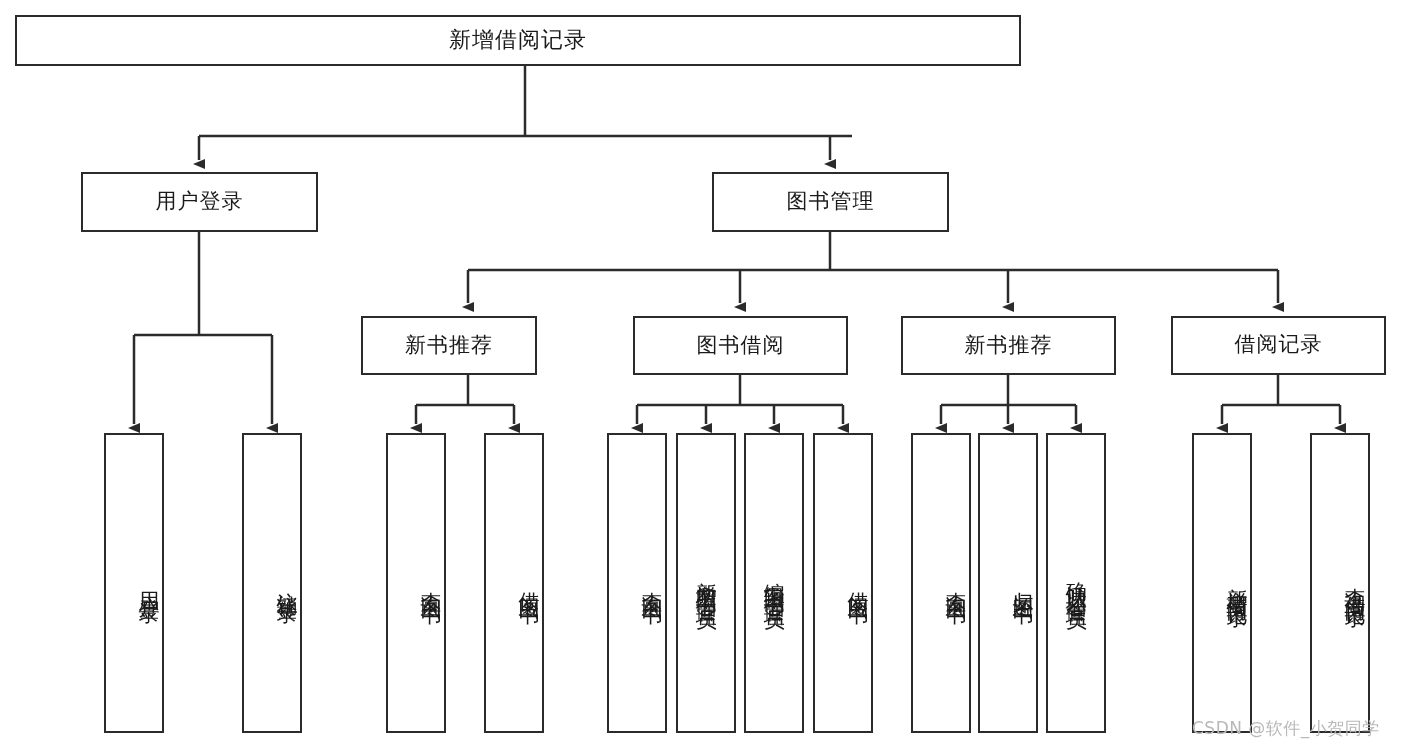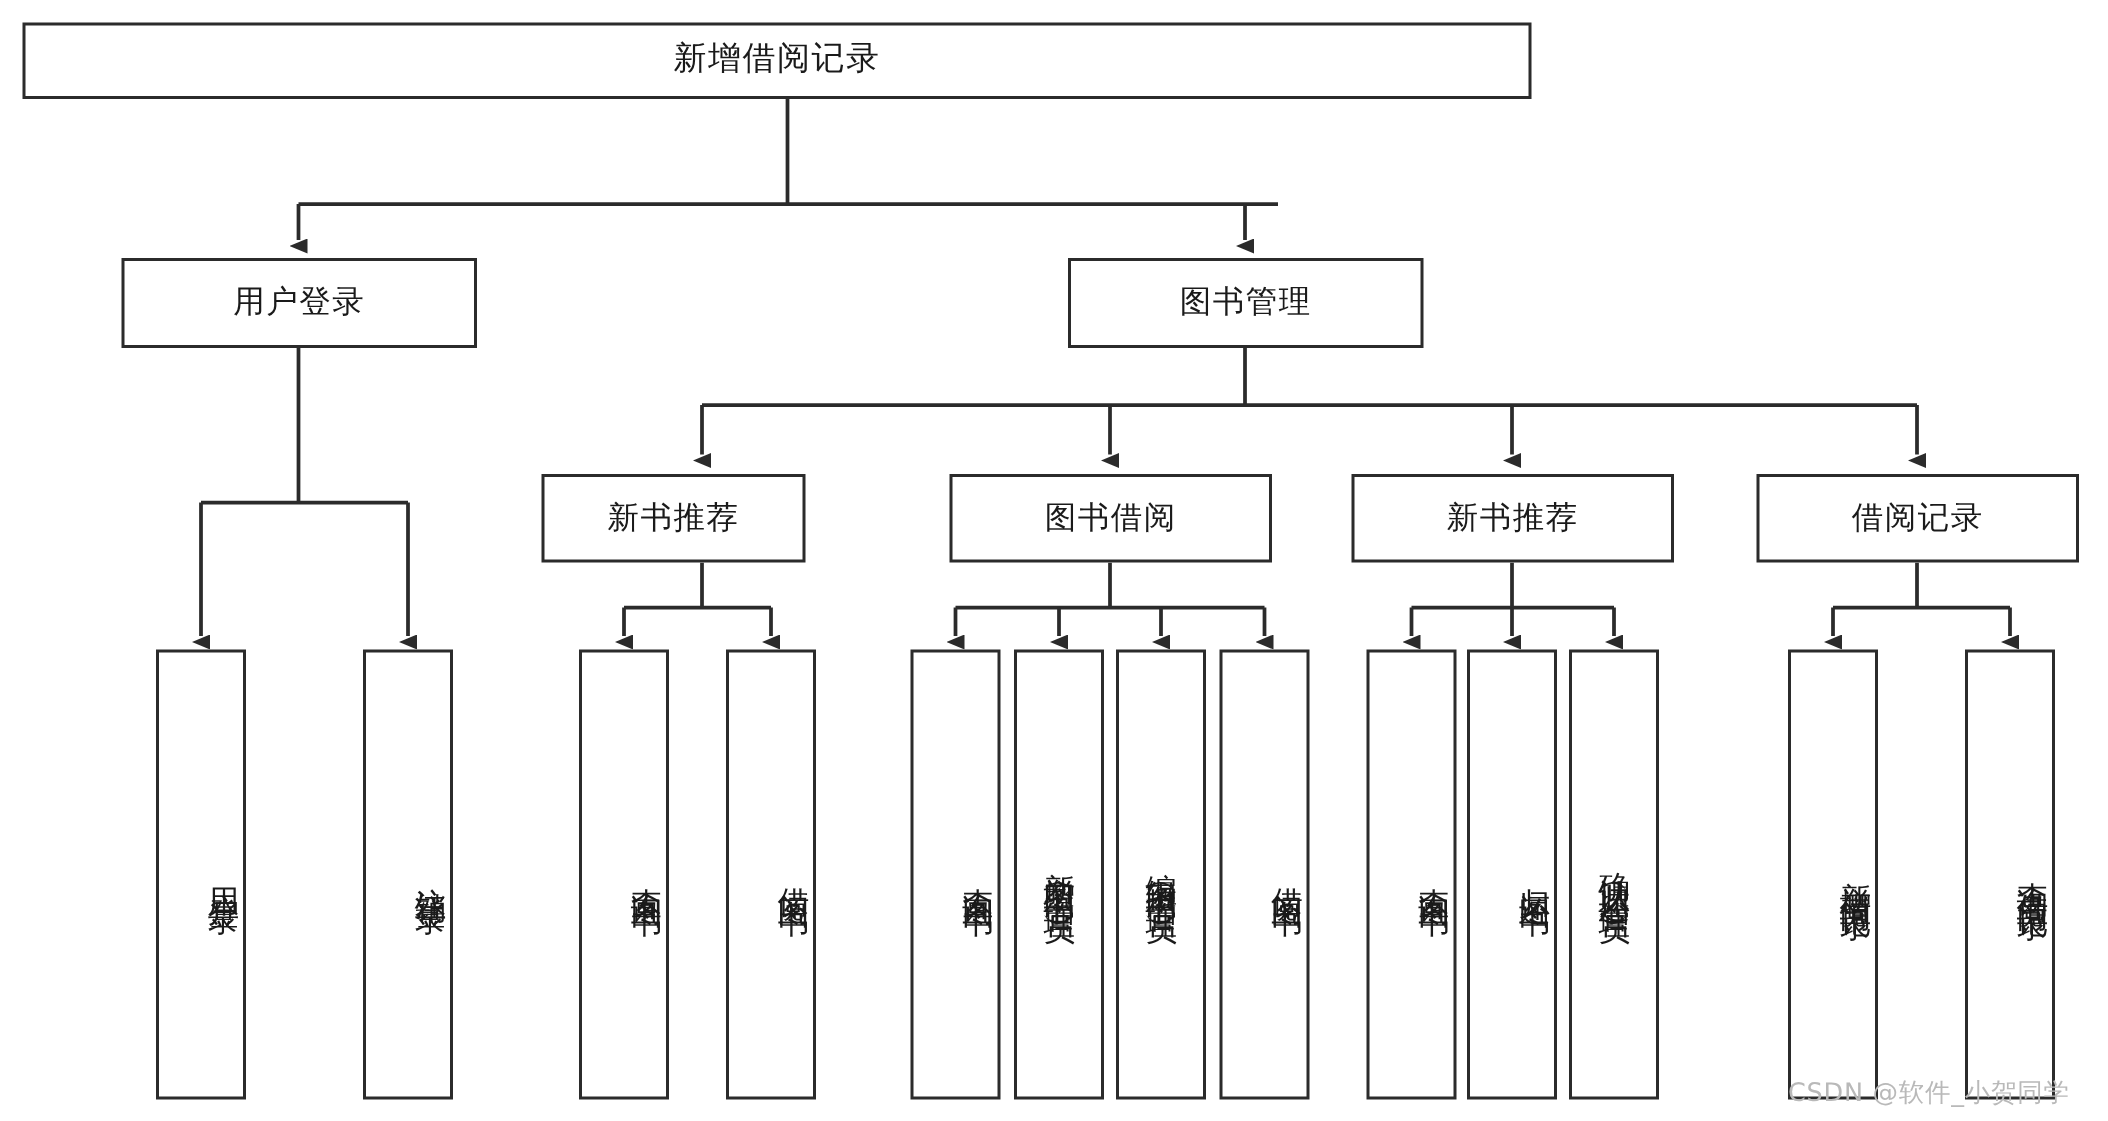--- a/index.html
+++ b/index.html
@@ -127,21 +127,21 @@
   <div class="node node-h" style="left:81px; top:172px; width:237px; height:60px;">用户登录</div>
 
   <div class="node node-h" style="left:712px; top:172px; width:237px; height:60px;">图书管理</div>
 
   <div class="node node-h" style="left:361px; top:316px; width:176px; height:59px;">新书推荐</div>
 
   <div class="node node-h" style="left:633px; top:316px; width:215px; height:59px;">图书借阅</div>
 
   <div class="node node-h" style="left:901px; top:316px; width:215px; height:59px;">新书推荐</div>
 
-  <div class="node node-h" style="left:1171px; top:316px; width:215px; height:59px;">借阅记录</div>
+  <div class="node node-h" style="left:1171px; top:316px; width:215px; height:59px;font-family:Liberation Mono, monospace;">借阅记录</div>
 
   <div class="node node-v" style="left:104px; top:433px; width:60px; height:300px;">用户登录</div>
 
   <div class="node node-v" style="left:242px; top:433px; width:60px; height:300px;">注销登录</div>
 
   <div class="node node-v" style="left:386px; top:433px; width:60px; height:300px;">查询图书</div>
 
   <div class="node node-v" style="left:484px; top:433px; width:60px; height:300px;">借阅图书</div>
 
   <div class="node node-v" style="left:607px; top:433px; width:60px; height:300px;">查询图书</div>

